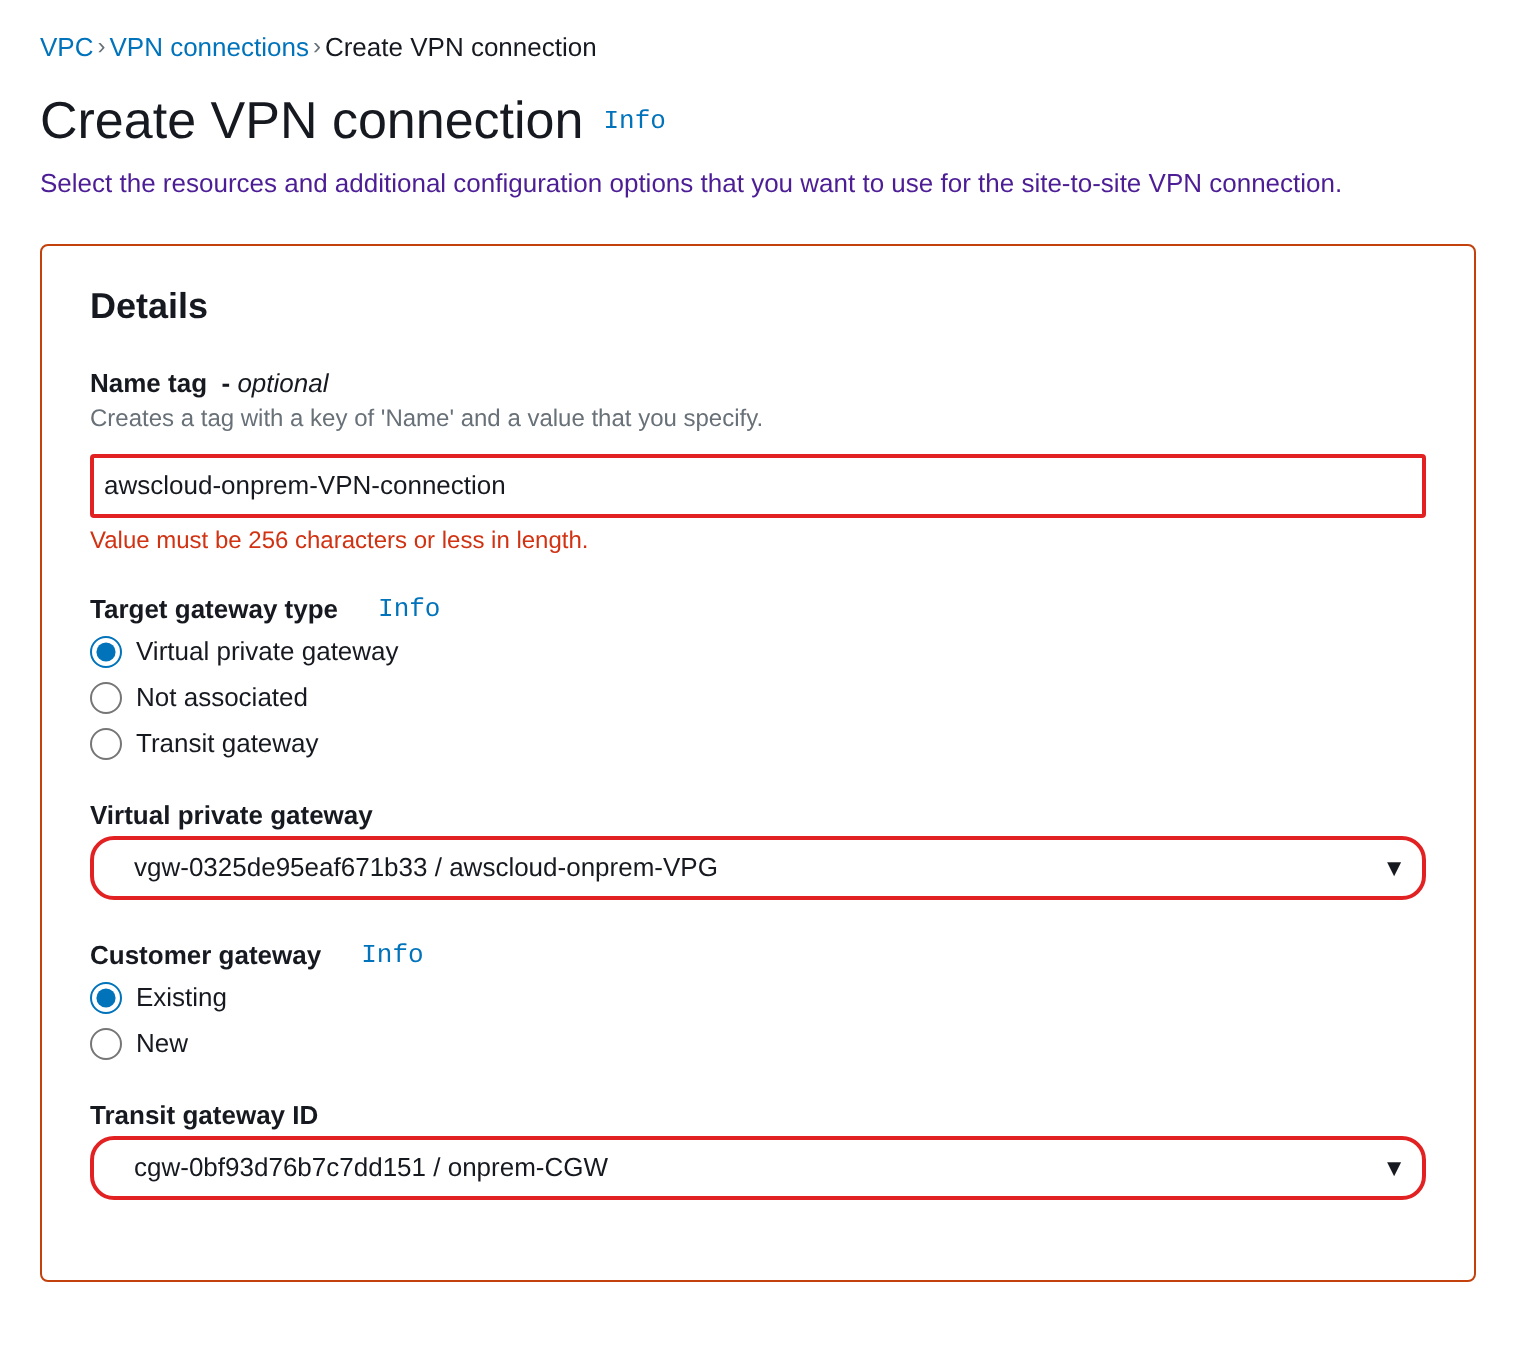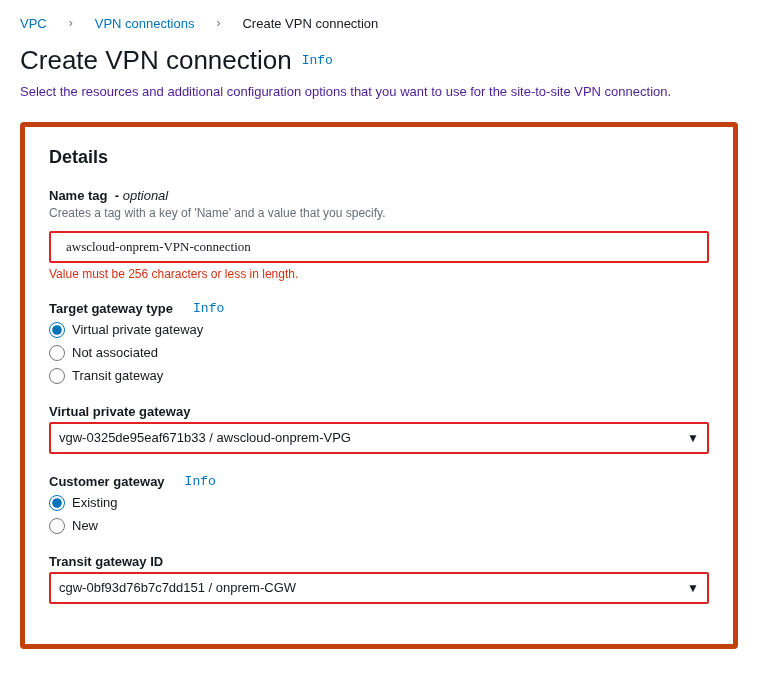--- a/index.html
+++ b/index.html
@@ -9,21 +9,21 @@
       color: #16191f;
       background: #fff;
       padding: 16px 20px;
       width: 758px;
     }
 
     
     .breadcrumb {
       display: flex;
       align-items: flex-start;
-      gap: 22px;
+      gap: 2px;
       font-size: 13px;
       margin-bottom: 14px;
     }
     .breadcrumb a {
       color: #0073bb;
       text-decoration: none;
     }
     .breadcrumb-sep {
       color: #687078;
       font-size: 12px;
@@ -54,21 +54,21 @@
 
     .page-description {
       font-size: 13px;
       color: #4c1d95;
       margin-bottom: 20px;
       line-height: 1.5;
     }
 
     
     .card {
-      border: 5px solid #c2410c;
+      border: 1px solid #c2410c;
       border-radius: 4px;
       padding: 20px 24px;
       background: #fff;
     }
     .card-title {
       font-size: 18px;
       font-weight: 700;
       margin-bottom: 20px;
       color: #16191f;
     }
@@ -96,40 +96,39 @@
     }
     .form-hint-orange {
       font-size: 12px;
       color: #d13212;
       margin-top: 4px;
     }
 
     .form-input {
       width: 100%;
       height: 32px;
-      padding: 4px 15px;
+      padding: 4px 5px;
       border: 2px solid #e22222;
       border-radius: 2px;
       font-size: 13px;
       color: #16191f;
       outline: none;
-      font-family: Liberation Serif, serif;
     }
 
     
     .form-select-wrapper {
       position: relative;
       width: 100%;
     }
     .form-select {
       width: 100%;
       height: 32px;
-      padding: 4px 30px 4px 8px;
+      padding: 4px 30px 4px 20px;
       border: 2px solid #e22222;
-      border-radius: 2px;
+      border-radius: 12px;
       font-size: 13px;
       color: #16191f;
       appearance: none;
       -webkit-appearance: none;
       background: #fff;
       cursor: pointer;
       outline: none;
     }
     .select-arrow {
       position: absolute;

